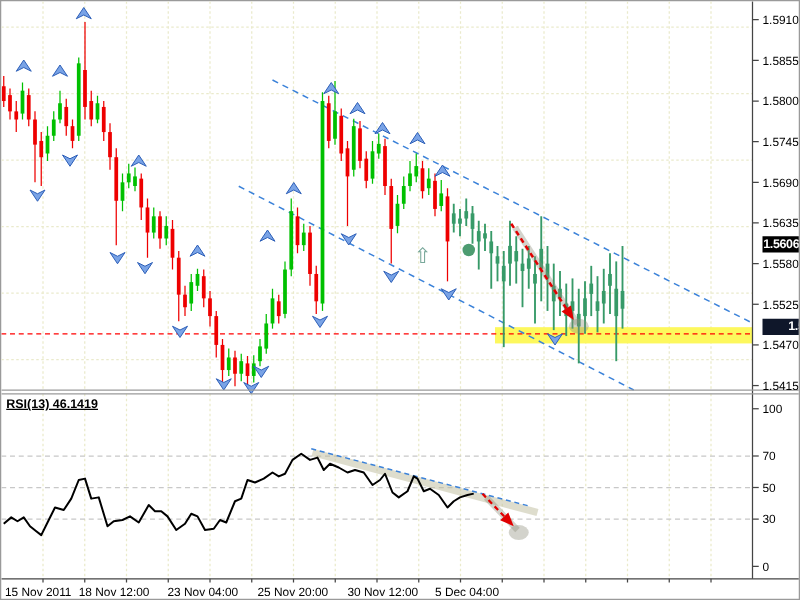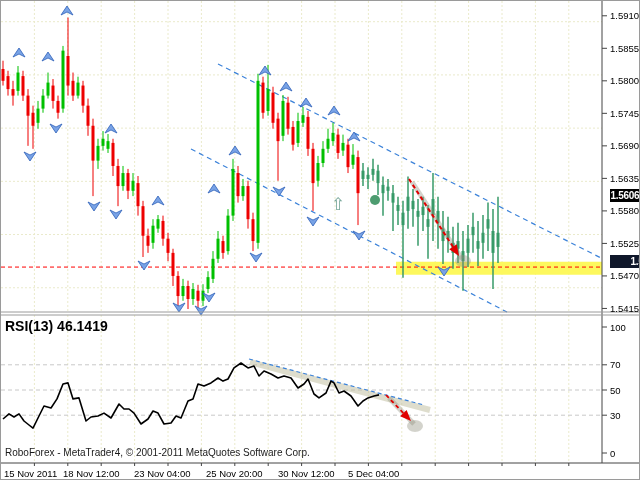--- a/index.html
+++ b/index.html
@@ -1,20 +1,20 @@
 <!DOCTYPE html>
 <html><head>
 <meta charset="utf-8">
 <style>
   html,body{margin:0;padding:0;background:#ffffff;}
   .screen{position:relative;width:640px;height:480px;background:#ffffff;overflow:hidden;
           font-family:"Liberation Sans","DejaVu Sans",sans-serif;border:1px solid #9a9a9a;box-sizing:border-box;}
   #chart-svg{position:absolute;left:0;top:0;}
   .chart-title{position:absolute;left:4px;top:2px;font-size:10px;font-weight:700;color:#000;white-space:nowrap;}
-  .rsi-title{position:absolute;left:4px;top:317px;font-size:14px;font-weight:700;color:#000;white-space:nowrap;}
+  .rsi-title{position:absolute;left:4px;top:317px;font-size:10px;font-weight:700;color:#000;white-space:nowrap;text-decoration:underline;}
   .copyright{position:absolute;left:4px;top:446px;font-size:10px;color:#1a1a1a;white-space:nowrap;}
   .badge{position:absolute;left:609px;width:30px;height:13px;color:#fff;font-size:10px;font-weight:700;
          line-height:13px;text-align:center;letter-spacing:-0.3px;}
   .badge-last{top:188px;background:#000000;}
   .badge-level{top:254px;background:#0f172a;padding-left:20px;}
 </style>
 </head>
 <body>
 
 <div class="screen">
@@ -376,16 +376,15 @@
         <line x1="367.4" y1="462" x2="367.4" y2="465" stroke="#444"></line>
         <line x1="400.79999999999995" y1="462" x2="400.79999999999995" y2="465" stroke="#444"></line>
         <line x1="434.2" y1="462" x2="434.2" y2="465" stroke="#444"></line>
         <line x1="467.59999999999997" y1="462" x2="467.59999999999997" y2="465" stroke="#444"></line>
         <line x1="501" y1="462" x2="501" y2="465" stroke="#444"></line>
         <line x1="534.4" y1="462" x2="534.4" y2="465" stroke="#444"></line>
         <line x1="567.8" y1="462" x2="567.8" y2="465" stroke="#444"></line>
       </g>
     </svg>
   <div class="rsi-title">RSI(13) 46.1419</div>
-  <div class="copyright">RoboForex - MetaTrader4, © 2001-2011 MetaQuotes Software Corp.</div>
   <div class="badge badge-last">1.5606</div>
   <div class="badge badge-level">1.5485</div>
 </div>
 
 </body></html>

